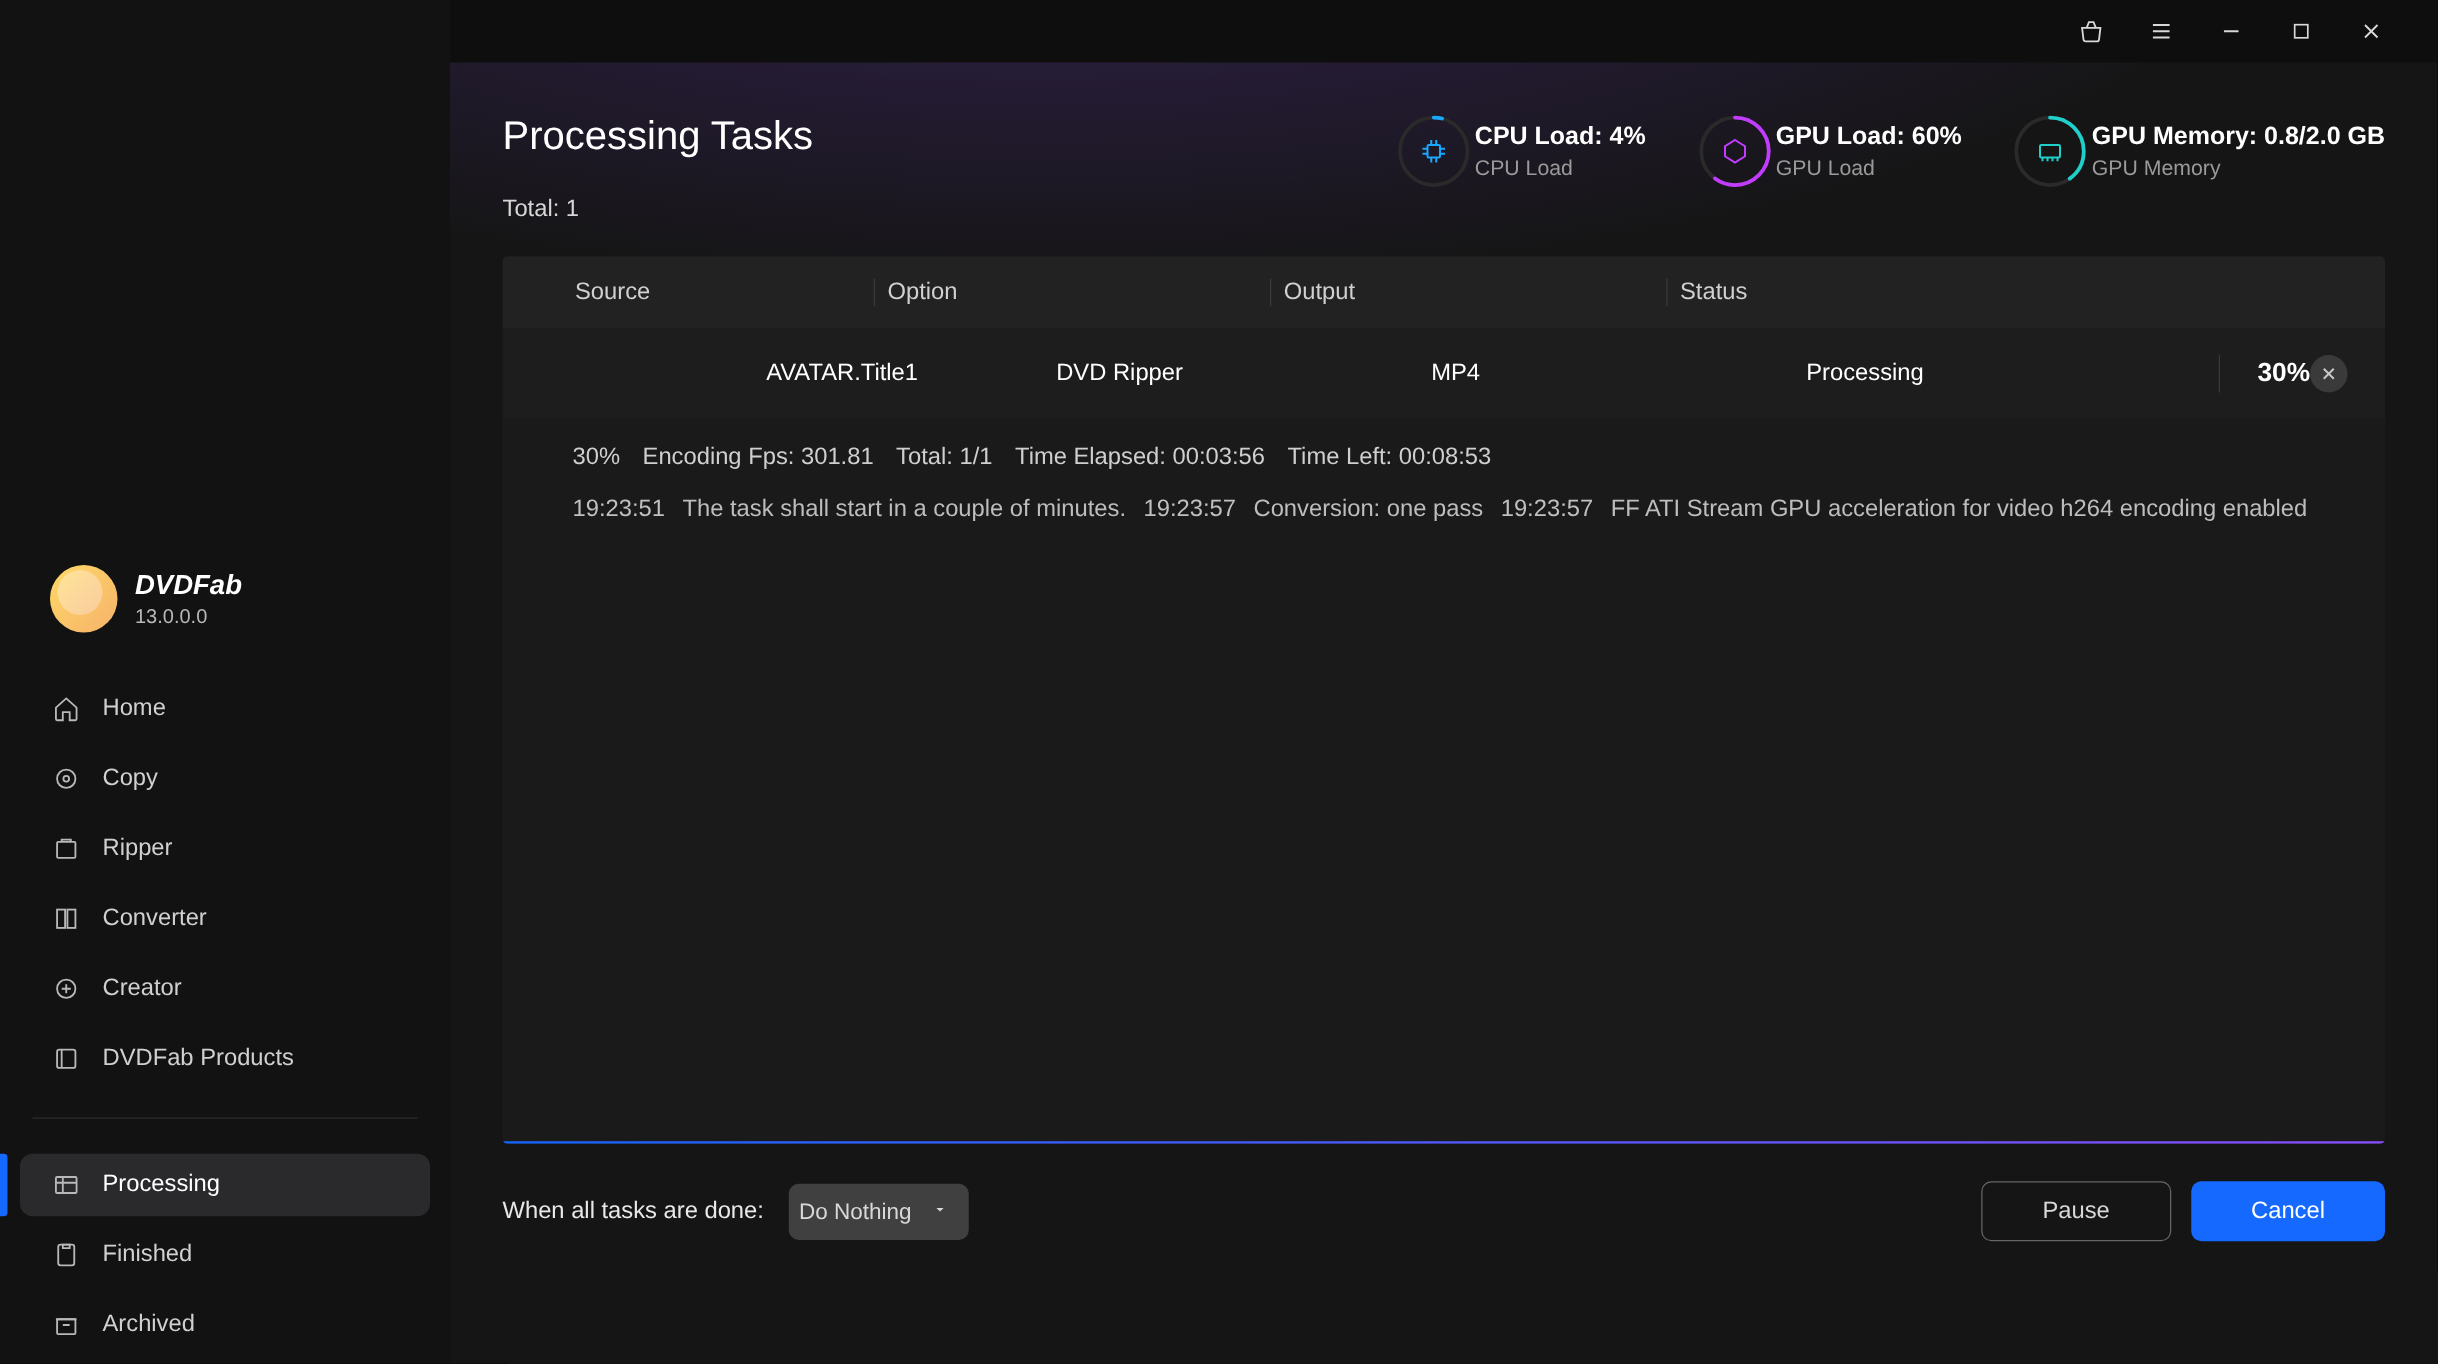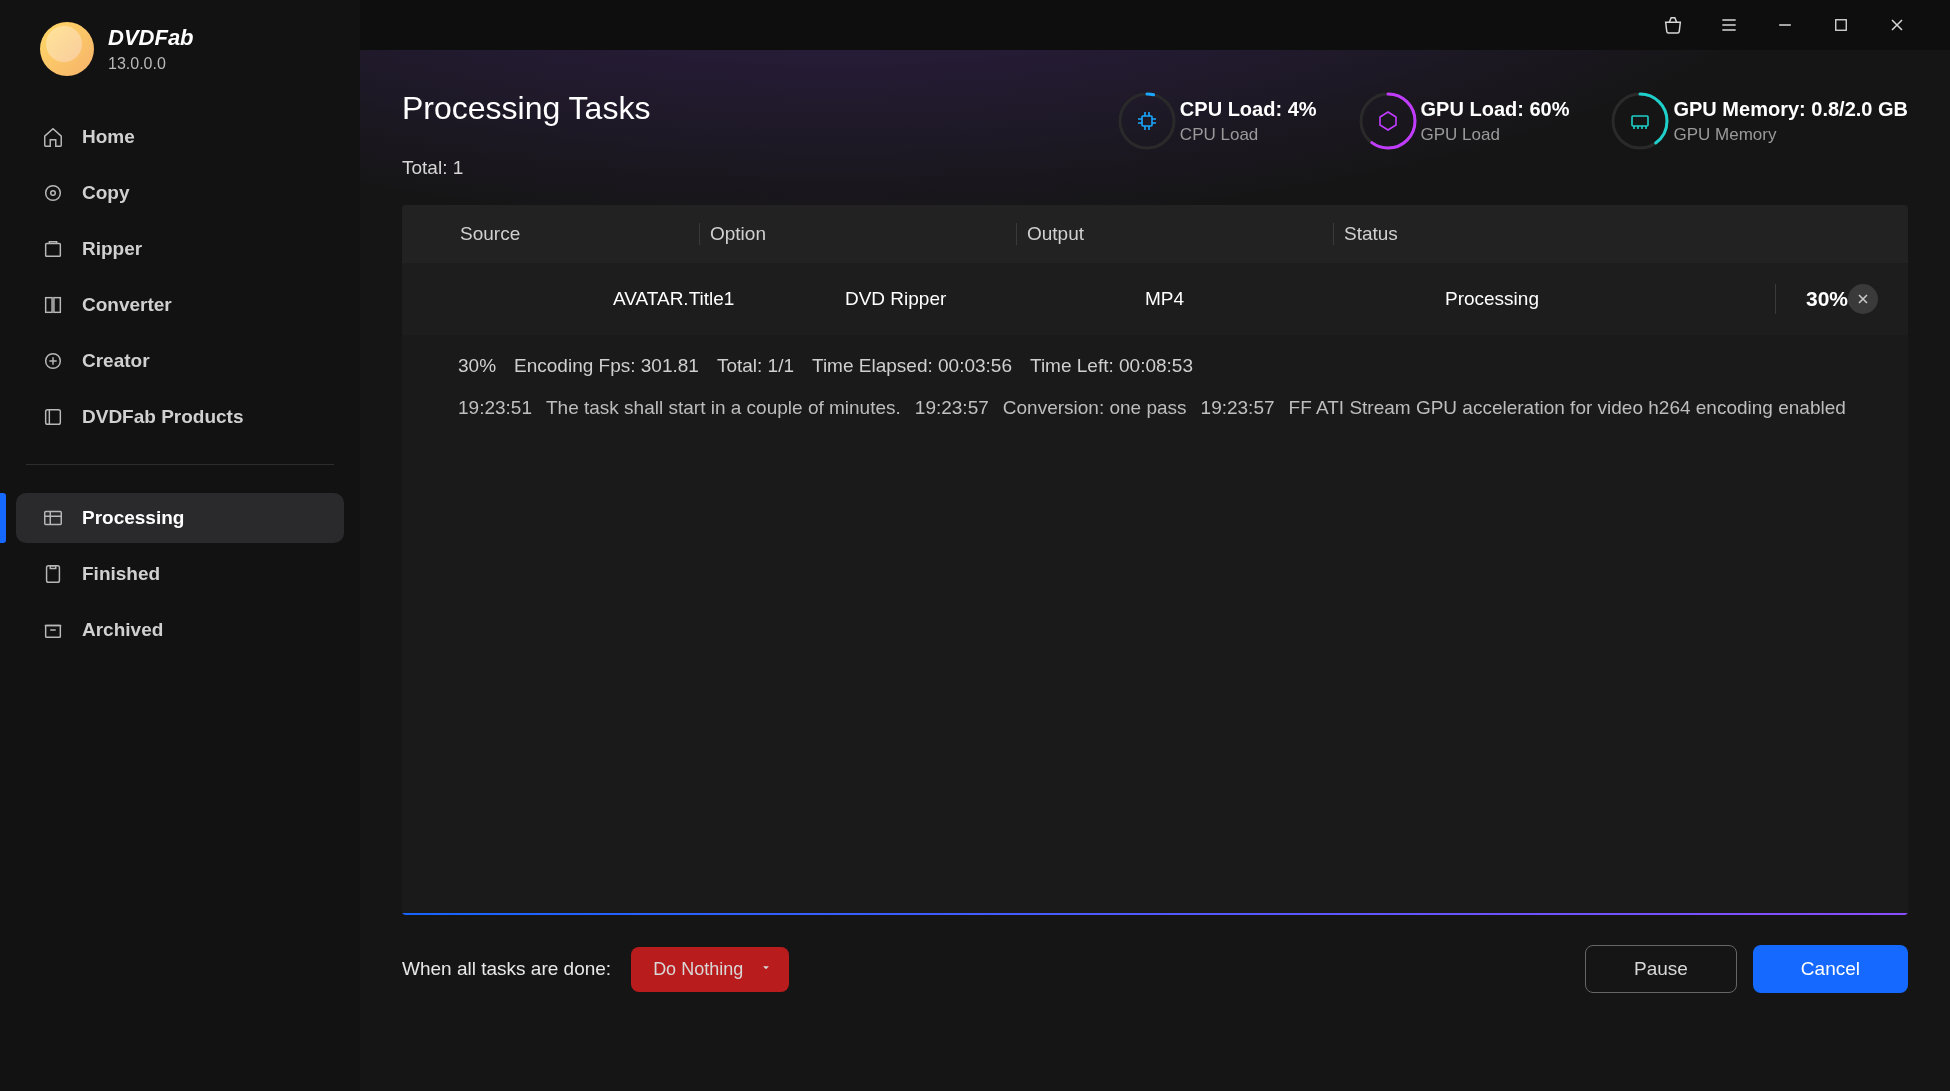--- a/index.html
+++ b/index.html
@@ -1,26 +1,26 @@
 <!DOCTYPE html>
 <html><head>
 <meta charset="utf-8">
 <style>
 *{box-sizing:border-box;margin:0;padding:0;font-family:-apple-system,BlinkMacSystemFont,'Segoe UI',Arial,sans-serif;}
 body{background:#000;width:1950px;height:1091px;overflow:hidden;}
 .app{display:flex;width:100%;height:100%;background:#0a0a0a;}
-.sidebar{width:360px;background:#121212;display:flex;flex-direction:column;padding-top:22px;}
+.sidebar{width:360px;background:#121212;display:flex;flex-direction:column;padding-top:22px;justify-content:flex-end;}
 .logo-block{display:flex;align-items:center;gap:14px;padding:0 40px 24px 40px;}
 .logo-icon{width:54px;height:54px;border-radius:50%;background:linear-gradient(135deg,#ffd966 0%,#f6b26b 100%);display:flex;align-items:center;justify-content:center;position:relative;overflow:hidden;}
 .logo-icon::before{content:'';position:absolute;width:36px;height:36px;border-radius:50%;background:linear-gradient(135deg,#ffe599,#f9cb9c);top:4px;left:6px;}
 .logo-text{display:flex;flex-direction:column;}
 .logo-title{color:#fff;font-weight:700;font-size:22px;font-style:italic;}
 .logo-ver{color:#b8b8b8;font-size:16px;margin-top:4px;}
 .nav{list-style:none;padding:12px 16px 0 16px;}
-.nav-item{display:flex;align-items:center;gap:18px;padding:14px 26px;color:#d0d0d0;font-size:19px;cursor:pointer;border-radius:10px;margin-bottom:6px;position:relative;font-weight:bold;}
+.nav-item{display:flex;align-items:center;gap:18px;padding:14px 26px;color:#d0d0d0;font-size:19px;cursor:pointer;border-radius:10px;margin-bottom:6px;position:relative;}
 .nav-item.active{background:#2a2a2c;color:#fff;}
 .nav-item.active::before{content:'';position:absolute;left:-16px;top:0;bottom:0;width:6px;background:#1569ff;border-radius:0 3px 3px 0;}
 .nav-icon{width:22px;height:22px;display:flex;align-items:center;justify-content:center;color:#b8b8b8;}
 .nav-divider{height:1px;background:#2d2d2d;margin:16px 26px;}
 .main{flex:1;display:flex;flex-direction:column;background:#151515;position:relative;}
 .main-glow{position:absolute;top:0;left:0;right:0;height:260px;background:radial-gradient(ellipse at 30% -40%,rgba(90,50,160,0.45),transparent 65%);pointer-events:none;}
 .topbar{height:50px;background:#0e0e0e;display:flex;align-items:center;justify-content:flex-end;gap:30px;padding-right:40px;position:relative;z-index:2;}
 .topbar-btn{width:26px;height:26px;display:flex;align-items:center;justify-content:center;color:#d8d8d8;cursor:pointer;}
 .content{flex:1;padding:40px 42px 30px 42px;display:flex;flex-direction:column;position:relative;z-index:1;}
 .header-row{display:flex;align-items:flex-start;gap:40px;}
@@ -52,21 +52,21 @@
 .task-row .col-action{display:flex;align-items:center;justify-content:space-around;padding:0 30px;}
 .percent{color:#fff;font-weight:600;font-size:21px;}
 .close-btn{width:30px;height:30px;border-radius:50%;background:#3a3a3a;display:flex;align-items:center;justify-content:center;cursor:pointer;color:#c8c8c8;}
 .log{padding:20px 56px;color:#bdbdbd;font-size:19px;display:flex;flex-direction:column;gap:14px;}
 .log-first{display:flex;gap:18px;flex-wrap:wrap;color:#cfcfcf;}
 .log-line{display:flex;gap:14px;}
 .log-time{color:#c0c0c0;}
 .log-sep{height:2px;background:linear-gradient(90deg,#1565ff 0%,#8a4dff 100%);margin-top:auto;}
 .footer{display:flex;align-items:center;padding:30px 0 0 0;gap:20px;}
 .footer-label{color:#e8e8e8;font-size:19px;}
-.select{background:#b91c1c;color:#d8d8d8;padding:12px 46px 12px 22px;border-radius:8px;font-size:18px;position:relative;cursor:pointer;}
+.select{background:#404040;color:#d8d8d8;padding:12px 46px 12px 8px;border-radius:8px;font-size:18px;position:relative;cursor:pointer;}
 .select .chev{position:absolute;right:16px;top:50%;transform:translateY(-50%);}
 .footer-actions{margin-left:auto;display:flex;gap:16px;}
 .btn{padding:12px 48px;border-radius:8px;font-size:19px;cursor:pointer;border:none;}
 .btn-outline{background:transparent;border:1px solid #666;color:#d8d8d8;}
 .btn-primary{background:#1569ff;color:#fff;}
 </style>
 </head>
 <body>
 
 <div class="app">

